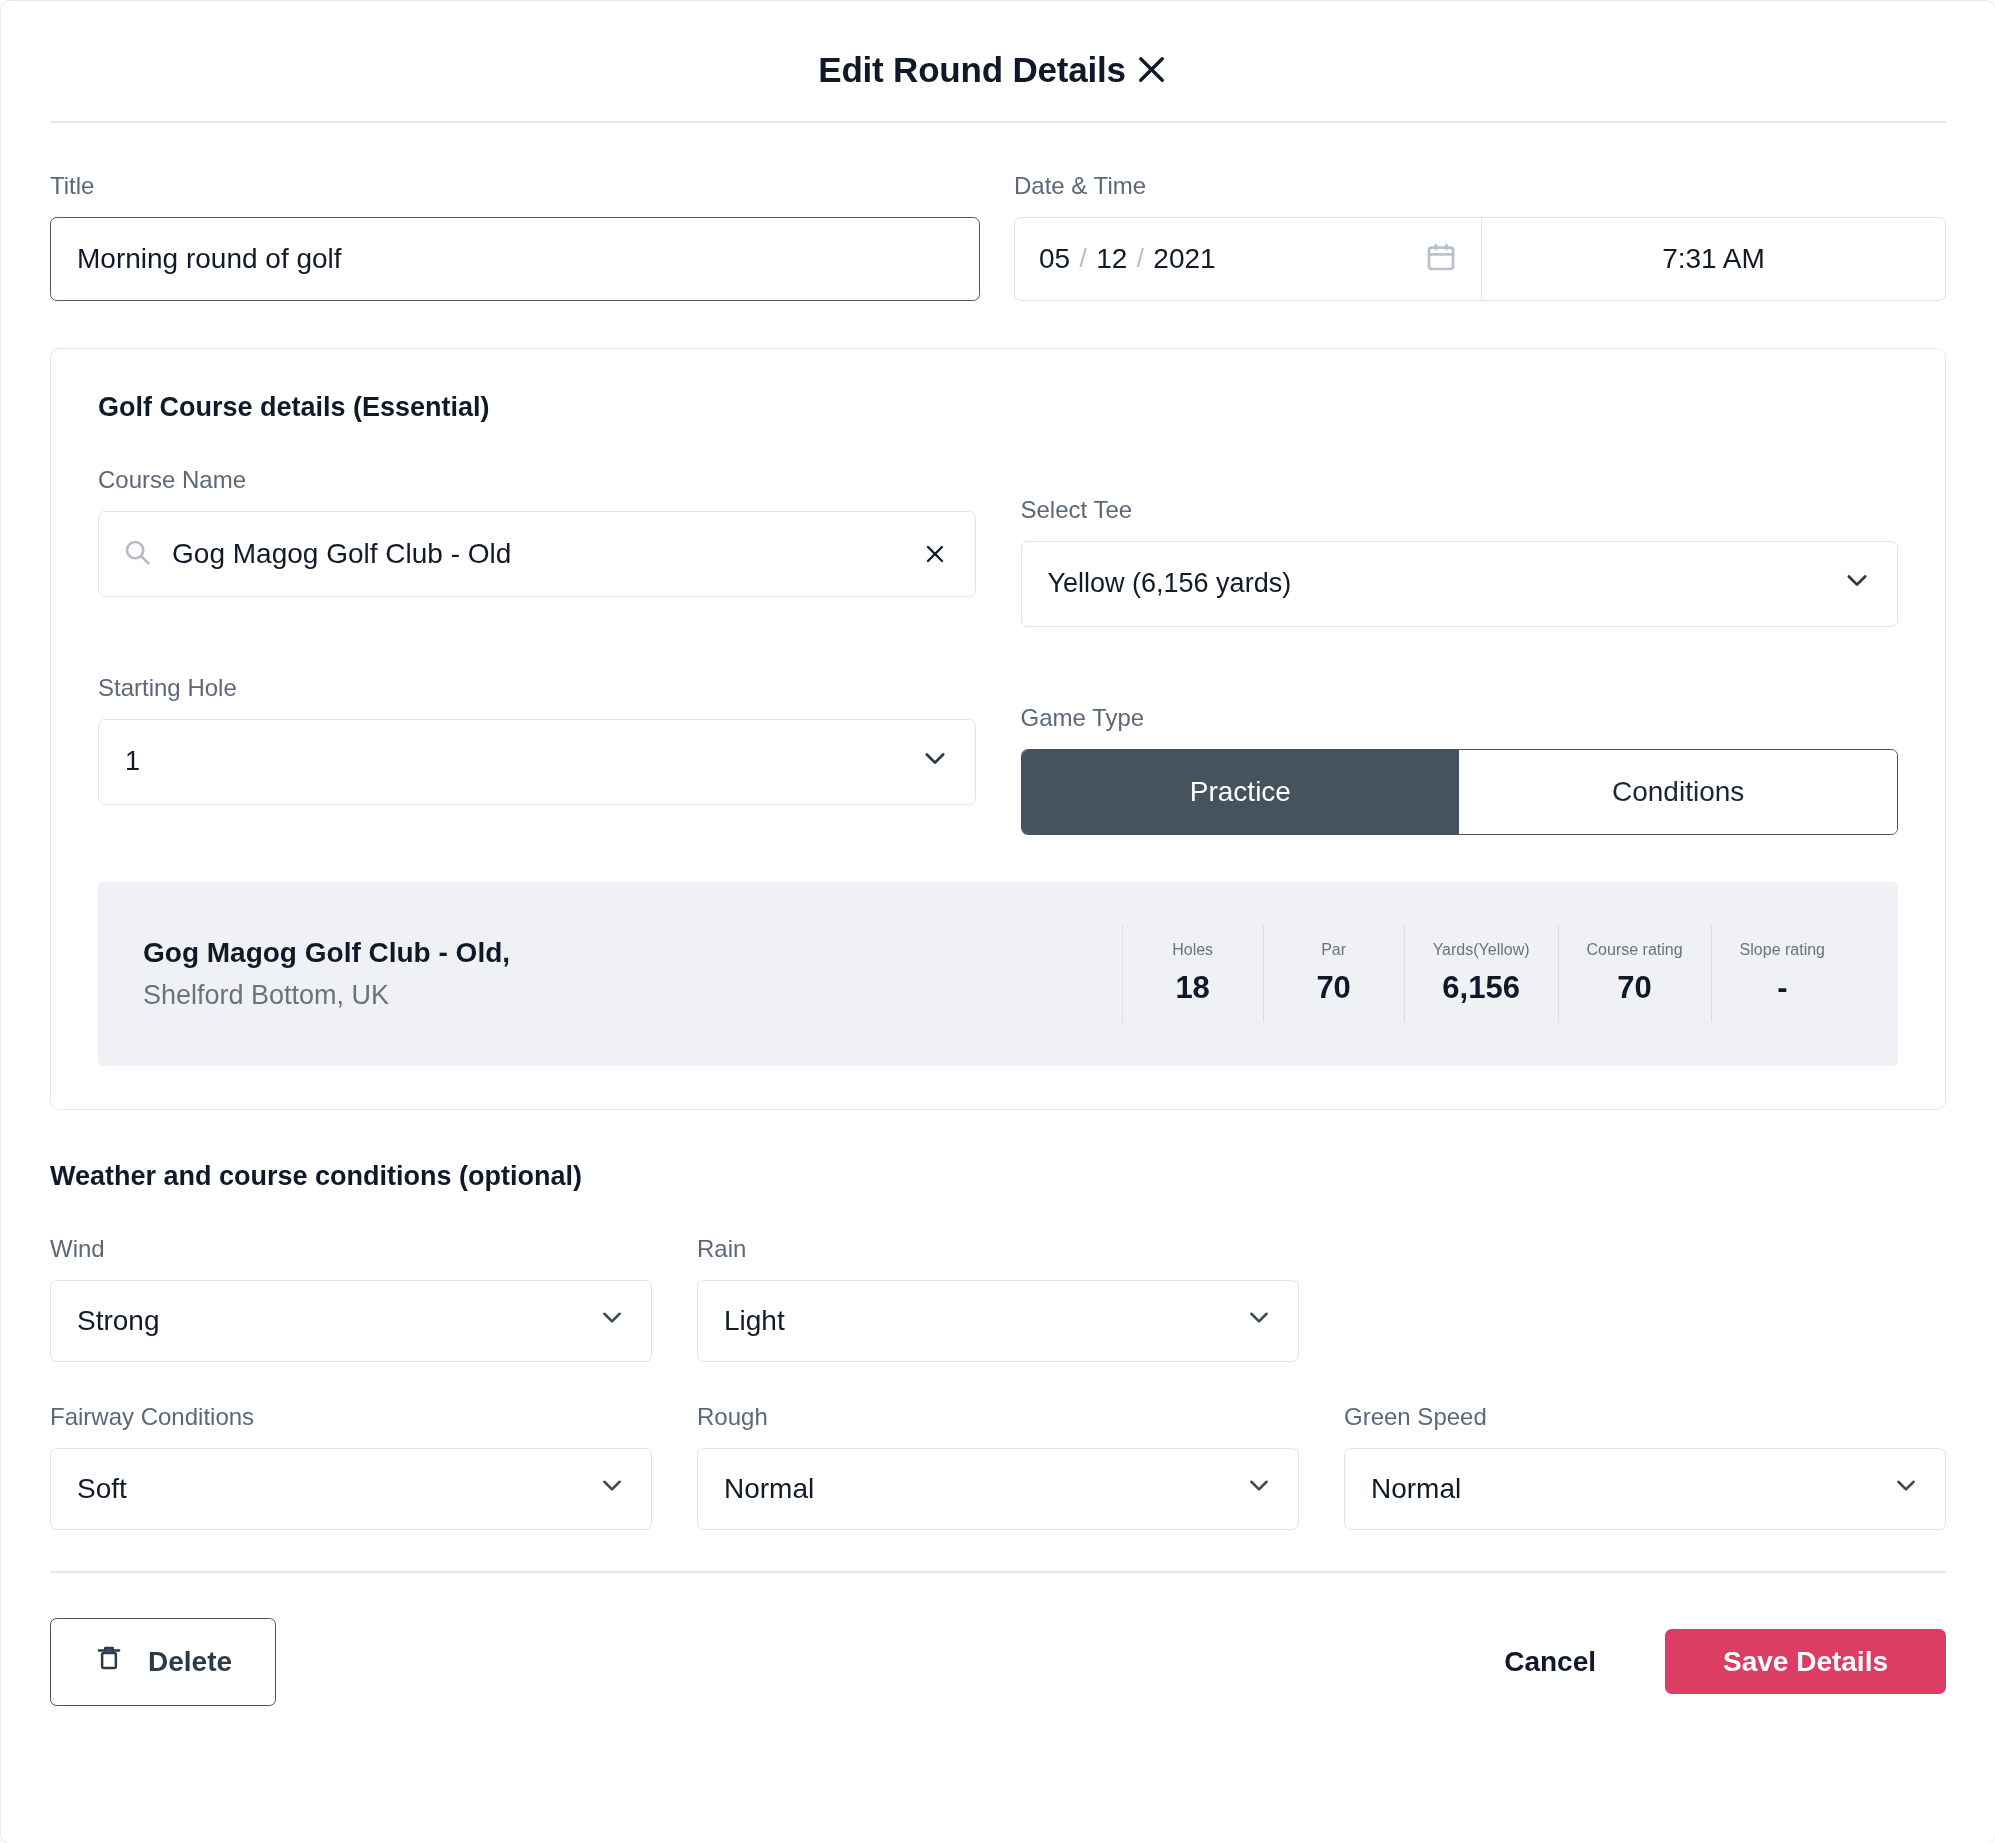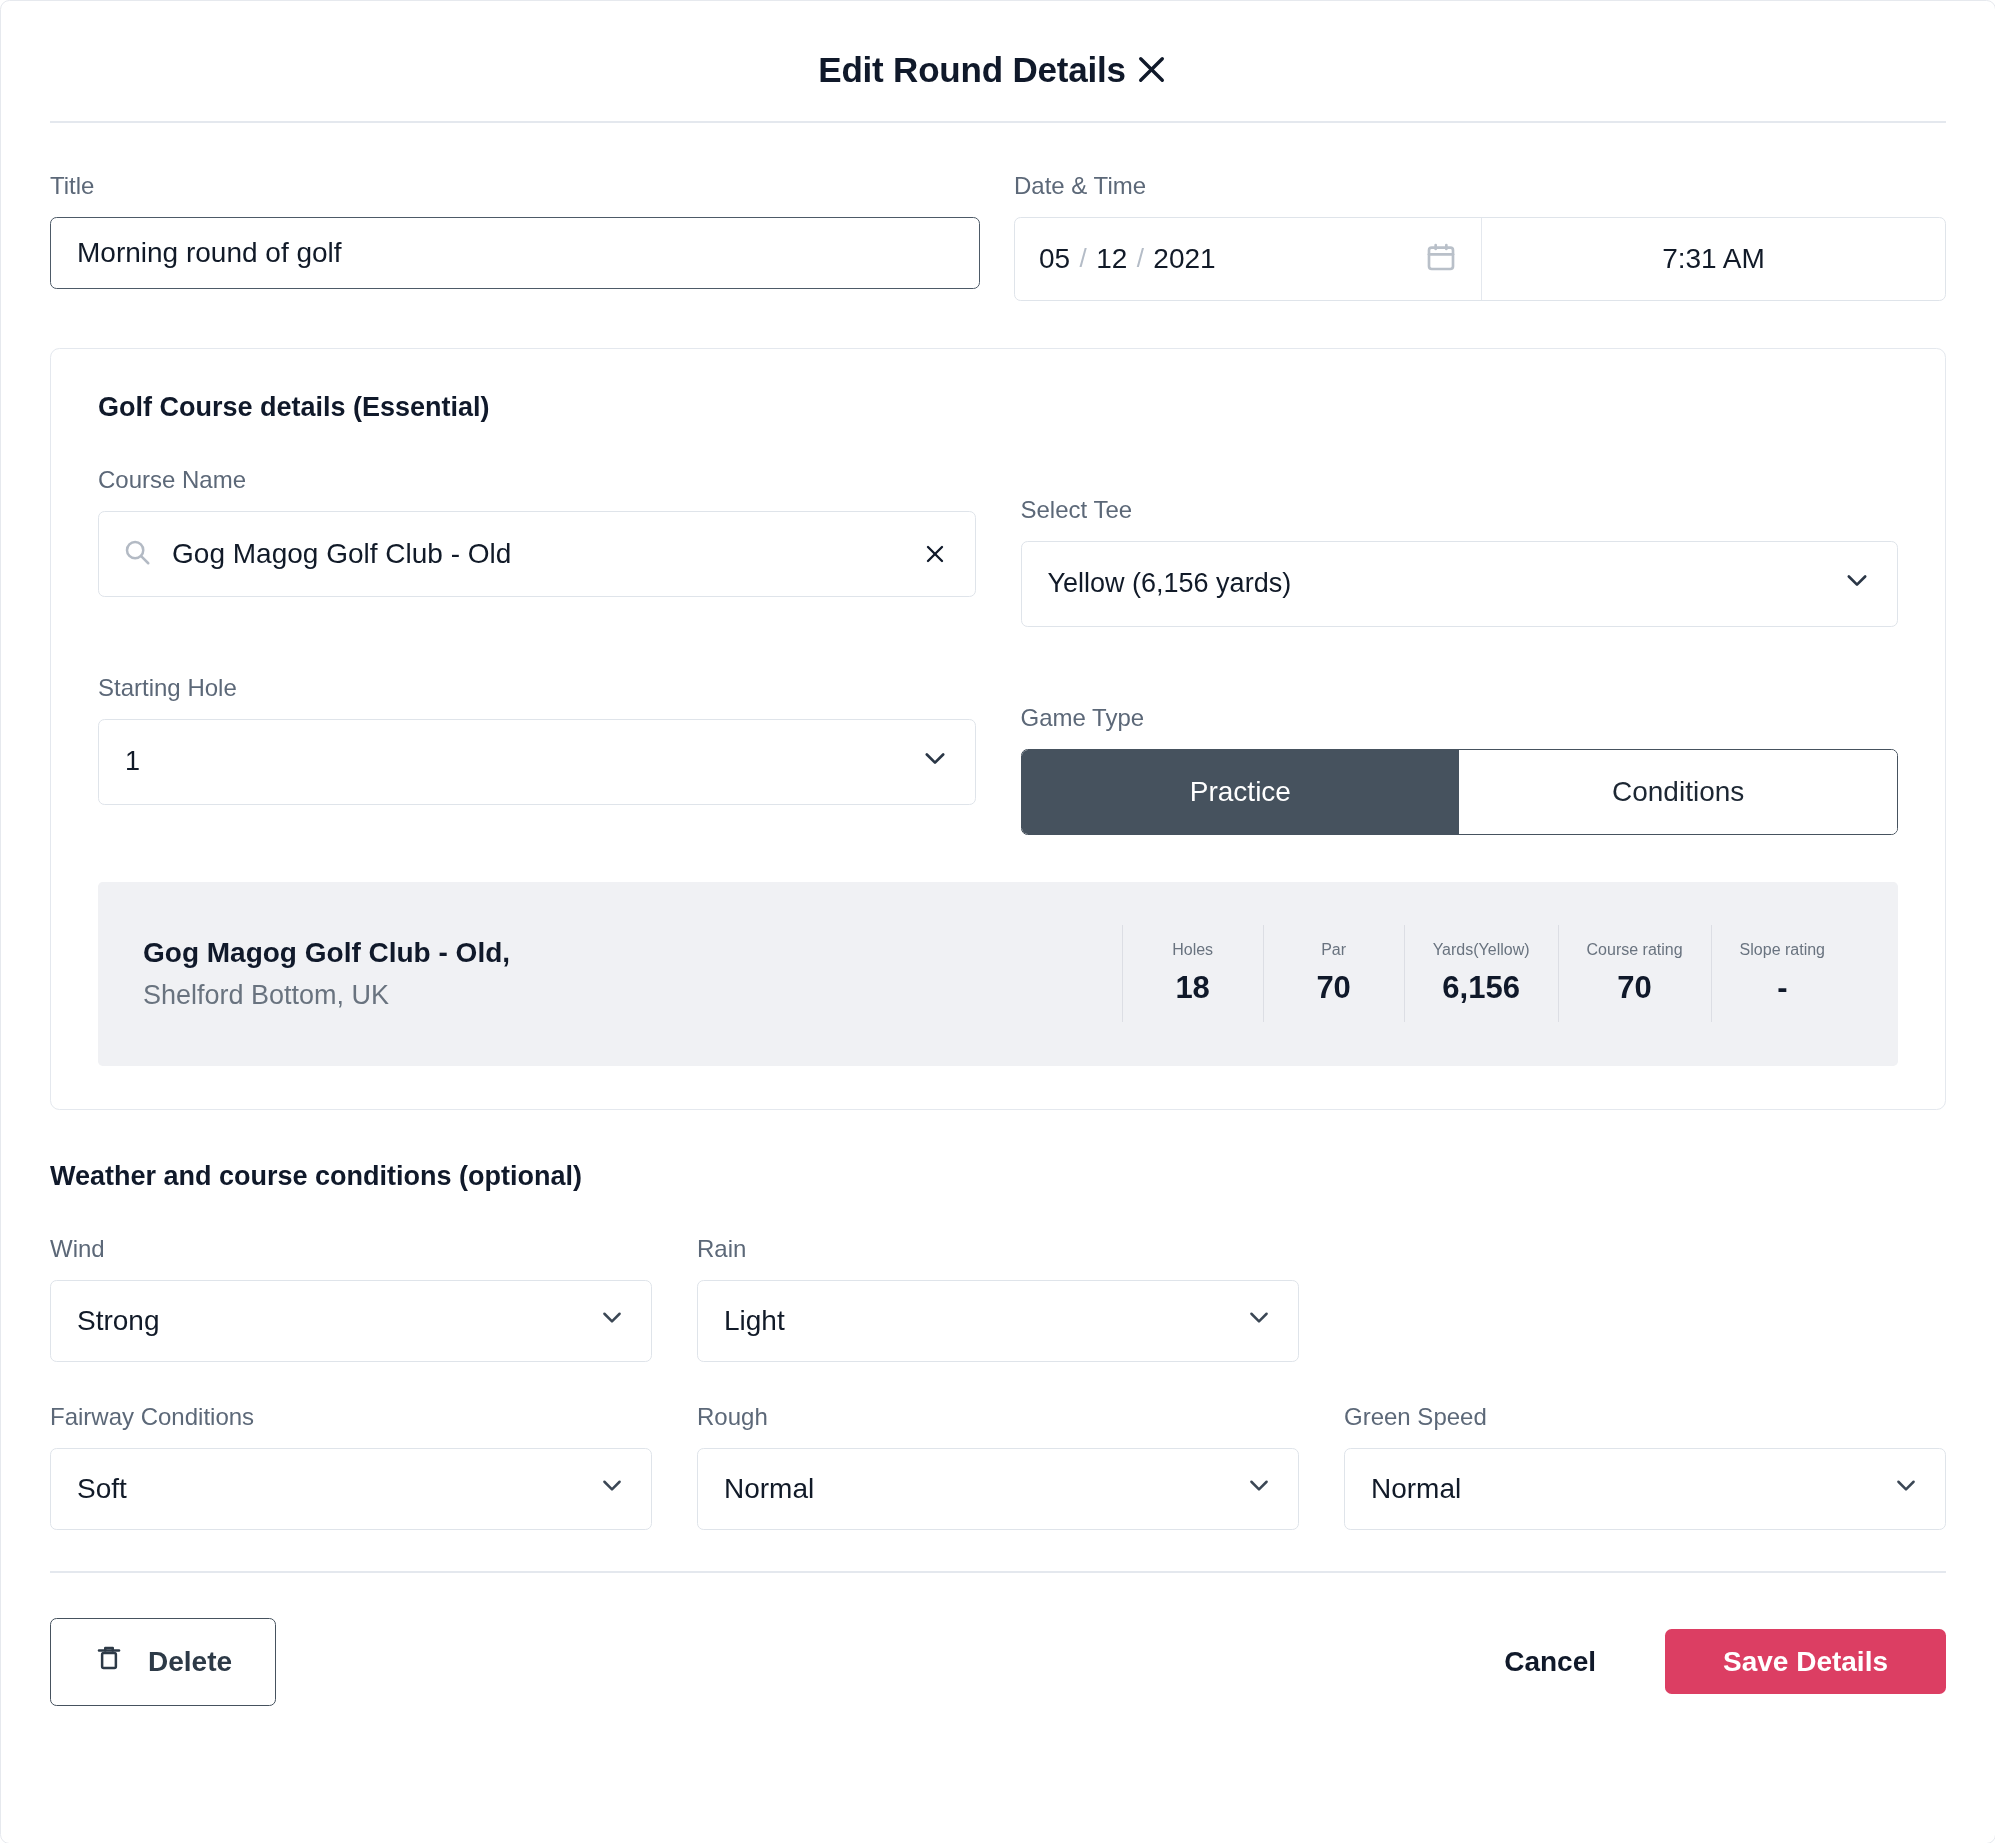--- a/index.html
+++ b/index.html
@@ -60,21 +60,21 @@
 
   
   .field-label {
     font-size: 24px;
     color: #5c6878;
     margin-bottom: 17px;
     display: block;
     font-weight: normal;
   }
   .input-box {
-    height: 72px;
+    height: 84px;
     border: 1.9px solid #dfe4ea;
     border-radius: 6.6px;
     background: #fff;
     display: flex;
     align-items: center;
     padding: 0 26px;
     font-size: 28px;
     color: #111a28;
   }
   .input-box.focused {

